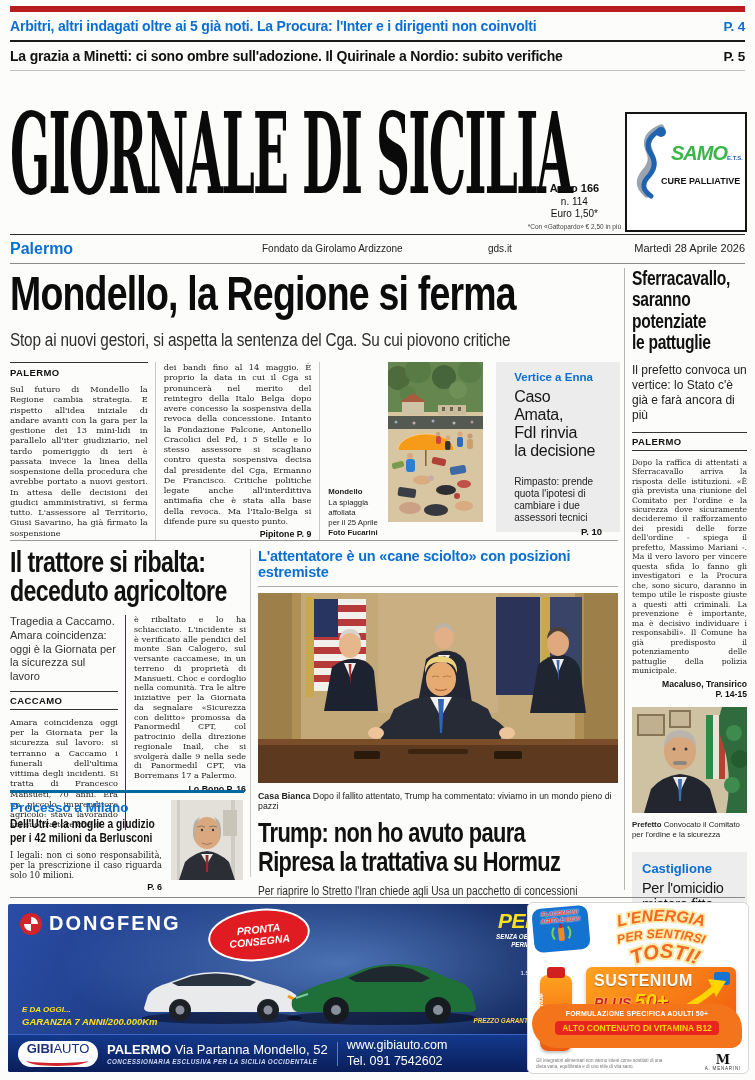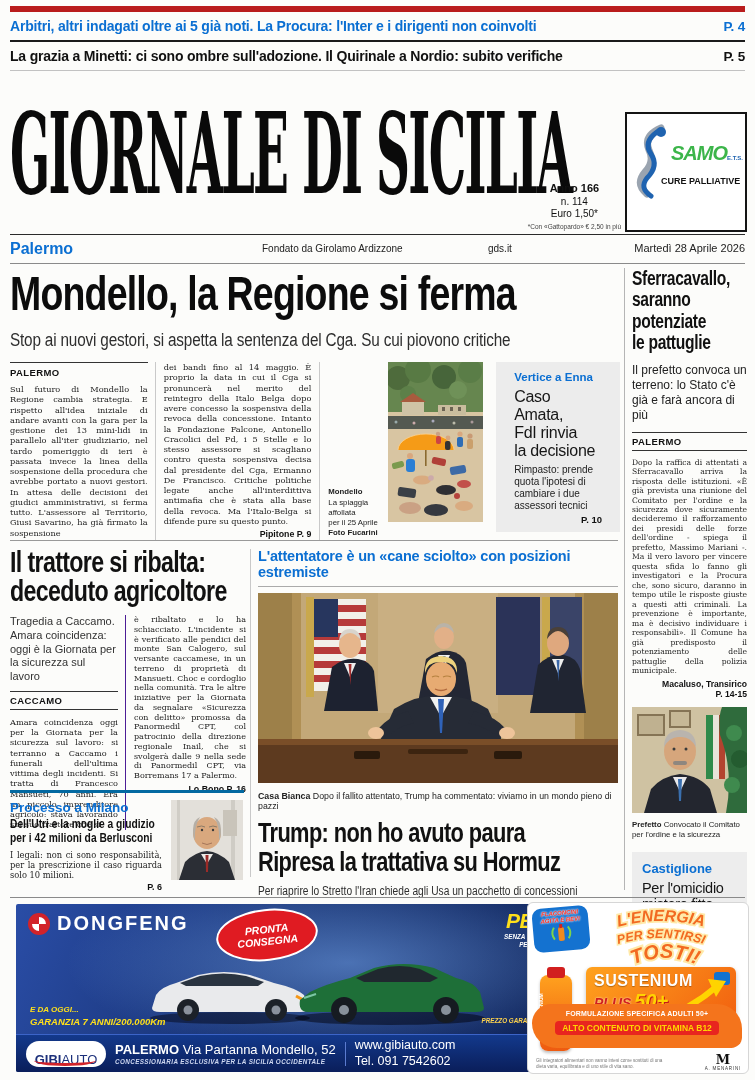--- a/index.html
+++ b/index.html
@@ -54,21 +54,21 @@
   .bodytxt{font-size:8.2px;line-height:1.25;}
   .lead-c1{width:138px;padding-right:7px;border-right:1px solid #c9c9c9;overflow:hidden;}
   .lead-c2{width:148px;padding:0 8px;border-right:1px solid #c9c9c9;overflow:hidden;}
   .byline{text-align:right;font-size:8.8px;font-weight:bold;margin-top:3px;}
   .capcol{width:54px;padding:0 6px 2px 8px;display:flex;flex-direction:column;justify-content:flex-end;font-size:7.8px;line-height:1.3;color:#222;}
   .capcol .t{font-weight:bold;}
   .leadphoto{width:95px;height:160px;flex:0 0 auto;}
   .ennabox{margin-left:13px;width:124px;height:170px;background:#ececec;padding:9px 18px;box-sizing:border-box;}
   .ennabox .k{font-size:11.5px;font-weight:bold;}
   .ennabox .t{font-size:16px;line-height:1.12;color:#161616;margin-top:5px;letter-spacing:-0.3px;}
-  .ennabox .x{font-size:10px;line-height:1.22;color:#222;margin-top:4px;}
+  .ennabox .x{font-size:10px;line-height:1.22;color:#222;margin-top:16px;}
   .ennabox .p{text-align:right;font-size:9.5px;font-weight:bold;margin-top:2px;}
 
   .secrule{position:absolute;left:10px;top:540px;width:608px;border-top:1px solid #999;}
 
   
   .tractor{position:absolute;left:10px;top:548px;width:236px;}
   .tractor h2{margin:0;font-size:29px;font-weight:bold;line-height:1.0;letter-spacing:-0.8px;width:295px;}
   .tr-cols{display:flex;margin-top:9px;}
   .tr-c1{width:108px;padding-right:7px;border-right:1px solid #4c1d95;}
   .tr-c1 .sub{font-size:11px;line-height:1.25;color:#333;}
@@ -110,21 +110,21 @@
   .sidebar .cap{font-size:7.8px;line-height:1.3;color:#222;margin-top:3px;}
   .sidebar .cap .t{font-weight:bold;}
   .castig{margin-top:12px;background:#ededed;padding:9px 10px 11px;box-sizing:border-box;width:115px;}
   .castig .k{font-size:13px;font-weight:bold;}
   .castig .t{font-size:14.5px;color:#161616;line-height:1.12;margin-top:4px;letter-spacing:-0.3px;}
   .castig .b{text-align:right;font-size:9px;font-weight:bold;margin-top:9px;}
 
   .botrule{position:absolute;left:10px;top:897px;width:735px;border-top:1px solid #8a8a8a;}
 
   
-  .dongfeng{position:absolute;left:16px;top:904px;width:604px;height:168px;overflow:hidden;border-radius:2px;color:#fff;
+  .dongfeng{position:absolute;left:8px;top:904px;width:604px;height:168px;overflow:hidden;border-radius:2px;color:#fff;
     background:radial-gradient(ellipse at 55% 35%,rgba(120,170,240,.55),rgba(120,170,240,0) 60%),
                linear-gradient(115deg,#2a4da6 0%,#16306f 45%,#0b1d50 100%);}
   .df-logo{position:absolute;left:12px;top:8px;display:flex;align-items:center;gap:7px;}
   .df-circle{width:22px;height:22px;border-radius:50%;background:#d2232a;position:relative;}
   .df-circle::after{content:"";position:absolute;left:4px;top:4px;width:14px;height:14px;border-radius:50%;
      background:conic-gradient(#fff 0 25%,transparent 25% 50%,#fff 50% 75%,transparent 75%);}
   .df-brand{font-size:20px;font-weight:bold;letter-spacing:2px;}
   .df-pronta{position:absolute;left:200px;top:5px;width:98px;height:48px;background:#e01b22;border:2px solid #fff;border-radius:50%;
      transform:rotate(-6deg);display:flex;align-items:center;justify-content:center;text-align:center;
      font-style:italic;font-weight:bold;font-size:10.5px;line-height:1.15;}
@@ -141,21 +141,21 @@
   .df-old{font-size:12.5px;font-weight:bold;color:#dfe4f2;position:relative;display:inline-block;margin-top:3px;}
   .df-old::after{content:"";position:absolute;left:-3px;right:-3px;top:45%;height:2.5px;background:#e23;transform:rotate(-7deg);}
   .df-price{font-size:19px;font-weight:bold;font-style:italic;color:#ffe01a;}
   .df-promo{position:absolute;left:14px;bottom:44px;font-style:italic;color:#ffe01a;line-height:1.3;}
   .df-promo .a{font-size:8px;font-weight:bold;}
   .df-promo .b{font-size:9.5px;font-weight:bold;}
   .df-guar{position:absolute;right:14px;bottom:48px;font-size:6.3px;font-weight:bold;font-style:italic;color:#ffd34d;}
   .df-carimg{position:absolute;}
   .df-bar{position:absolute;left:0;right:0;bottom:0;height:38px;background:linear-gradient(#13398c,#0a1e5a);
      border-top:1px solid #3c64c8;display:flex;align-items:center;padding:0 10px;box-sizing:border-box;gap:9px;}
-  .gibi{width:80px;height:26px;background:#fff;border-radius:13px;display:flex;align-items:flex-end;justify-content:center;
+  .gibi{width:80px;height:26px;background:#fff;border-radius:13px;display:flex;align-items:flex-start;justify-content:center;
      font-size:13px;color:#1b2f7a;position:relative;flex:0 0 auto;}
   .gibi b{font-weight:bold;}
   .gibi::after{content:"";position:absolute;left:8px;bottom:1px;width:62px;height:8px;border-bottom:3px solid #d2232a;border-radius:50%;}
   .df-addr .a{font-size:13px;}
   .df-addr .a b{font-weight:bold;}
   .df-addr .b{font-size:6.3px;font-weight:bold;font-style:italic;color:#cfd8f0;letter-spacing:0.4px;margin-top:1px;}
   .df-sep{width:1px;height:24px;background:#5b7bd0;flex:0 0 auto;}
   .df-contact{font-size:12.5px;line-height:1.25;font-weight:300;}
 
   
@@ -441,21 +441,21 @@
       <span class="nowrap scale85" style="display:inline-block">Per riaprire lo Stretto l'Iran chiede agli Usa un pacchetto di concessioni</span>
     </div>
     <div class="p">P. 2-3</div>
   </div>
 
   <div class="sidebar">
     <h2 class="pre scale78">Sferracavallo,
 saranno
 potenziate
 le pattuglie</h2>
-    <div class="sub">Il prefetto convoca un terreno: lo Stato c'è già e farà ancora di più</div>
+    <div class="sub">Il prefetto convoca un vertice: lo Stato c'è già e farà ancora di più</div>
     <div class="kickwrap">
         <div class="kicker">PALERMO</div>
       </div>
     <div class="serif bodytxt">Dopo la raffica di attentati a Sferracavallo arriva la risposta delle istituzioni. «È già prevista una riunione del Comitato per l'ordine e la sicurezza dove sicuramente decideremo il rafforzamento dei presidi delle forze dell'ordine - spiega il prefetto, Massimo Mariani -. Ma il vero lavoro per vincere questa sfida lo fanno gli investigatori e la Procura che, sono sicuro, daranno in tempo utile le risposte giuste a questi atti criminali. La prevenzione è importante, ma è decisivo individuare i responsabili». Il Comune ha già predisposto il potenziamento delle pattuglie della polizia municipale.</div>
     <div class="byline">
       <span style="display:block">Macaluso, Transirico</span>
       <span style="display:block">P. 14-15</span>
     </div>
     <svg class="photo" viewBox="0 0 115 106">
       <rect width="115" height="106" fill="#cfc2a2"></rect>

